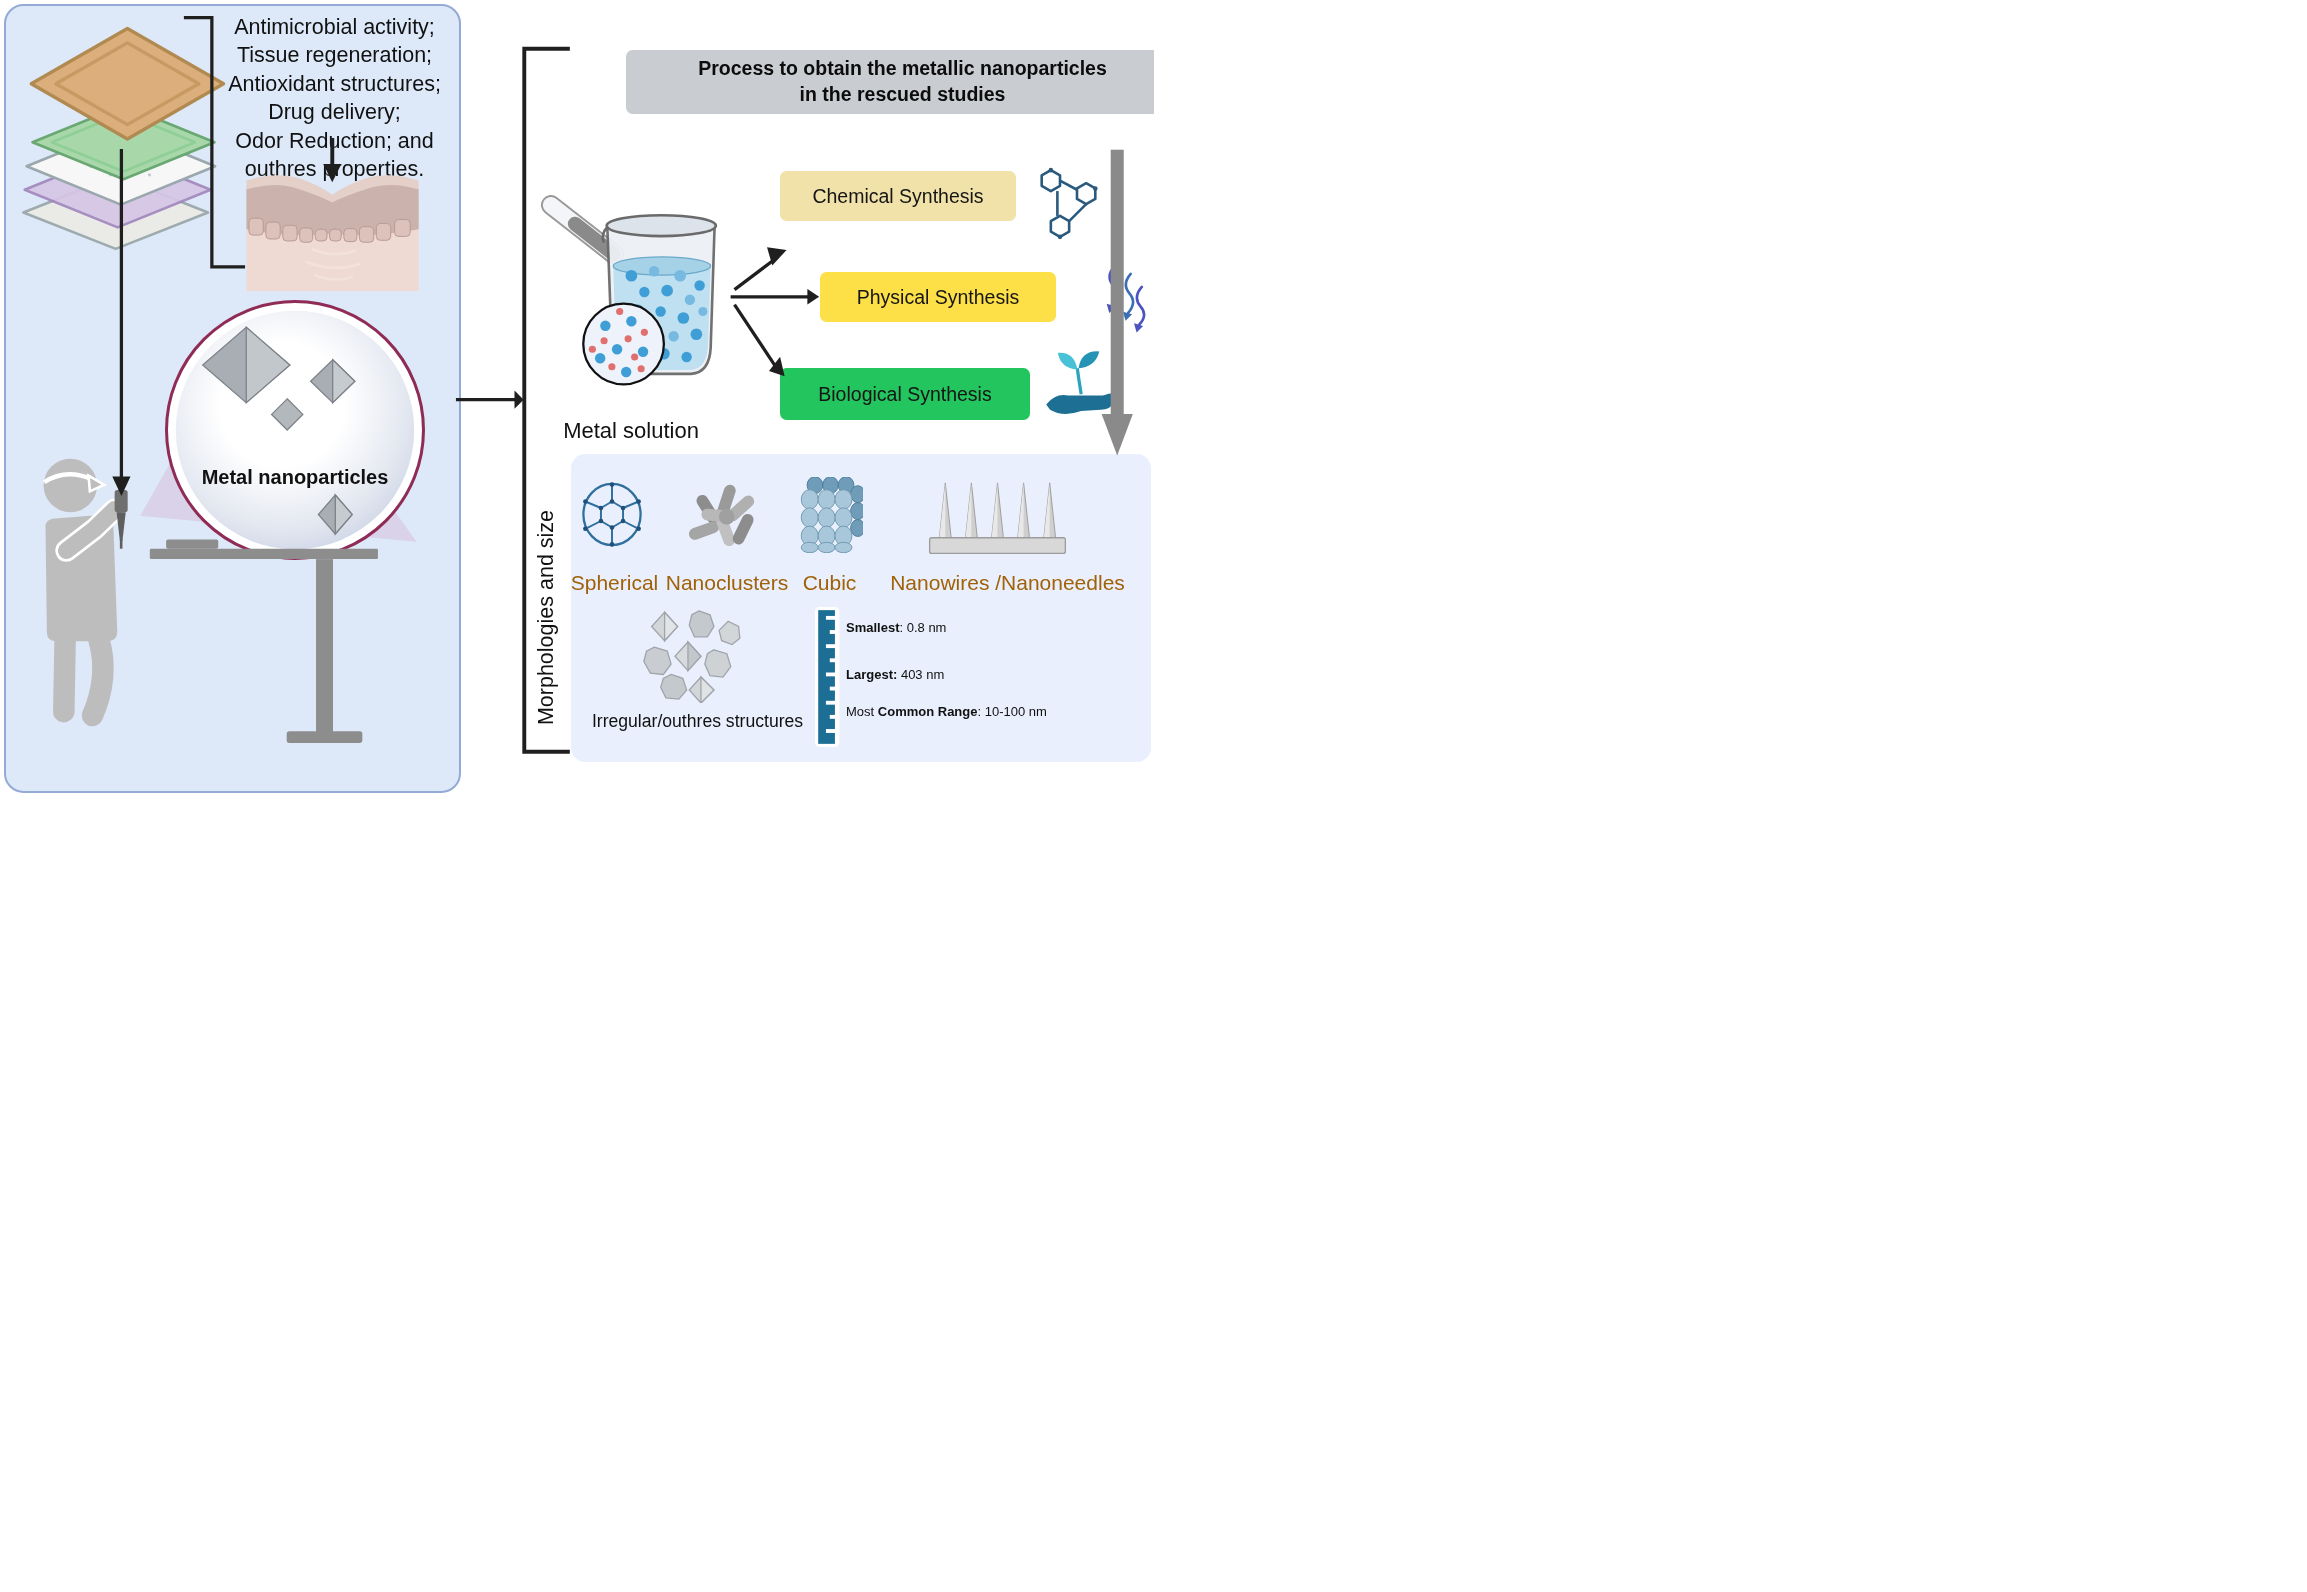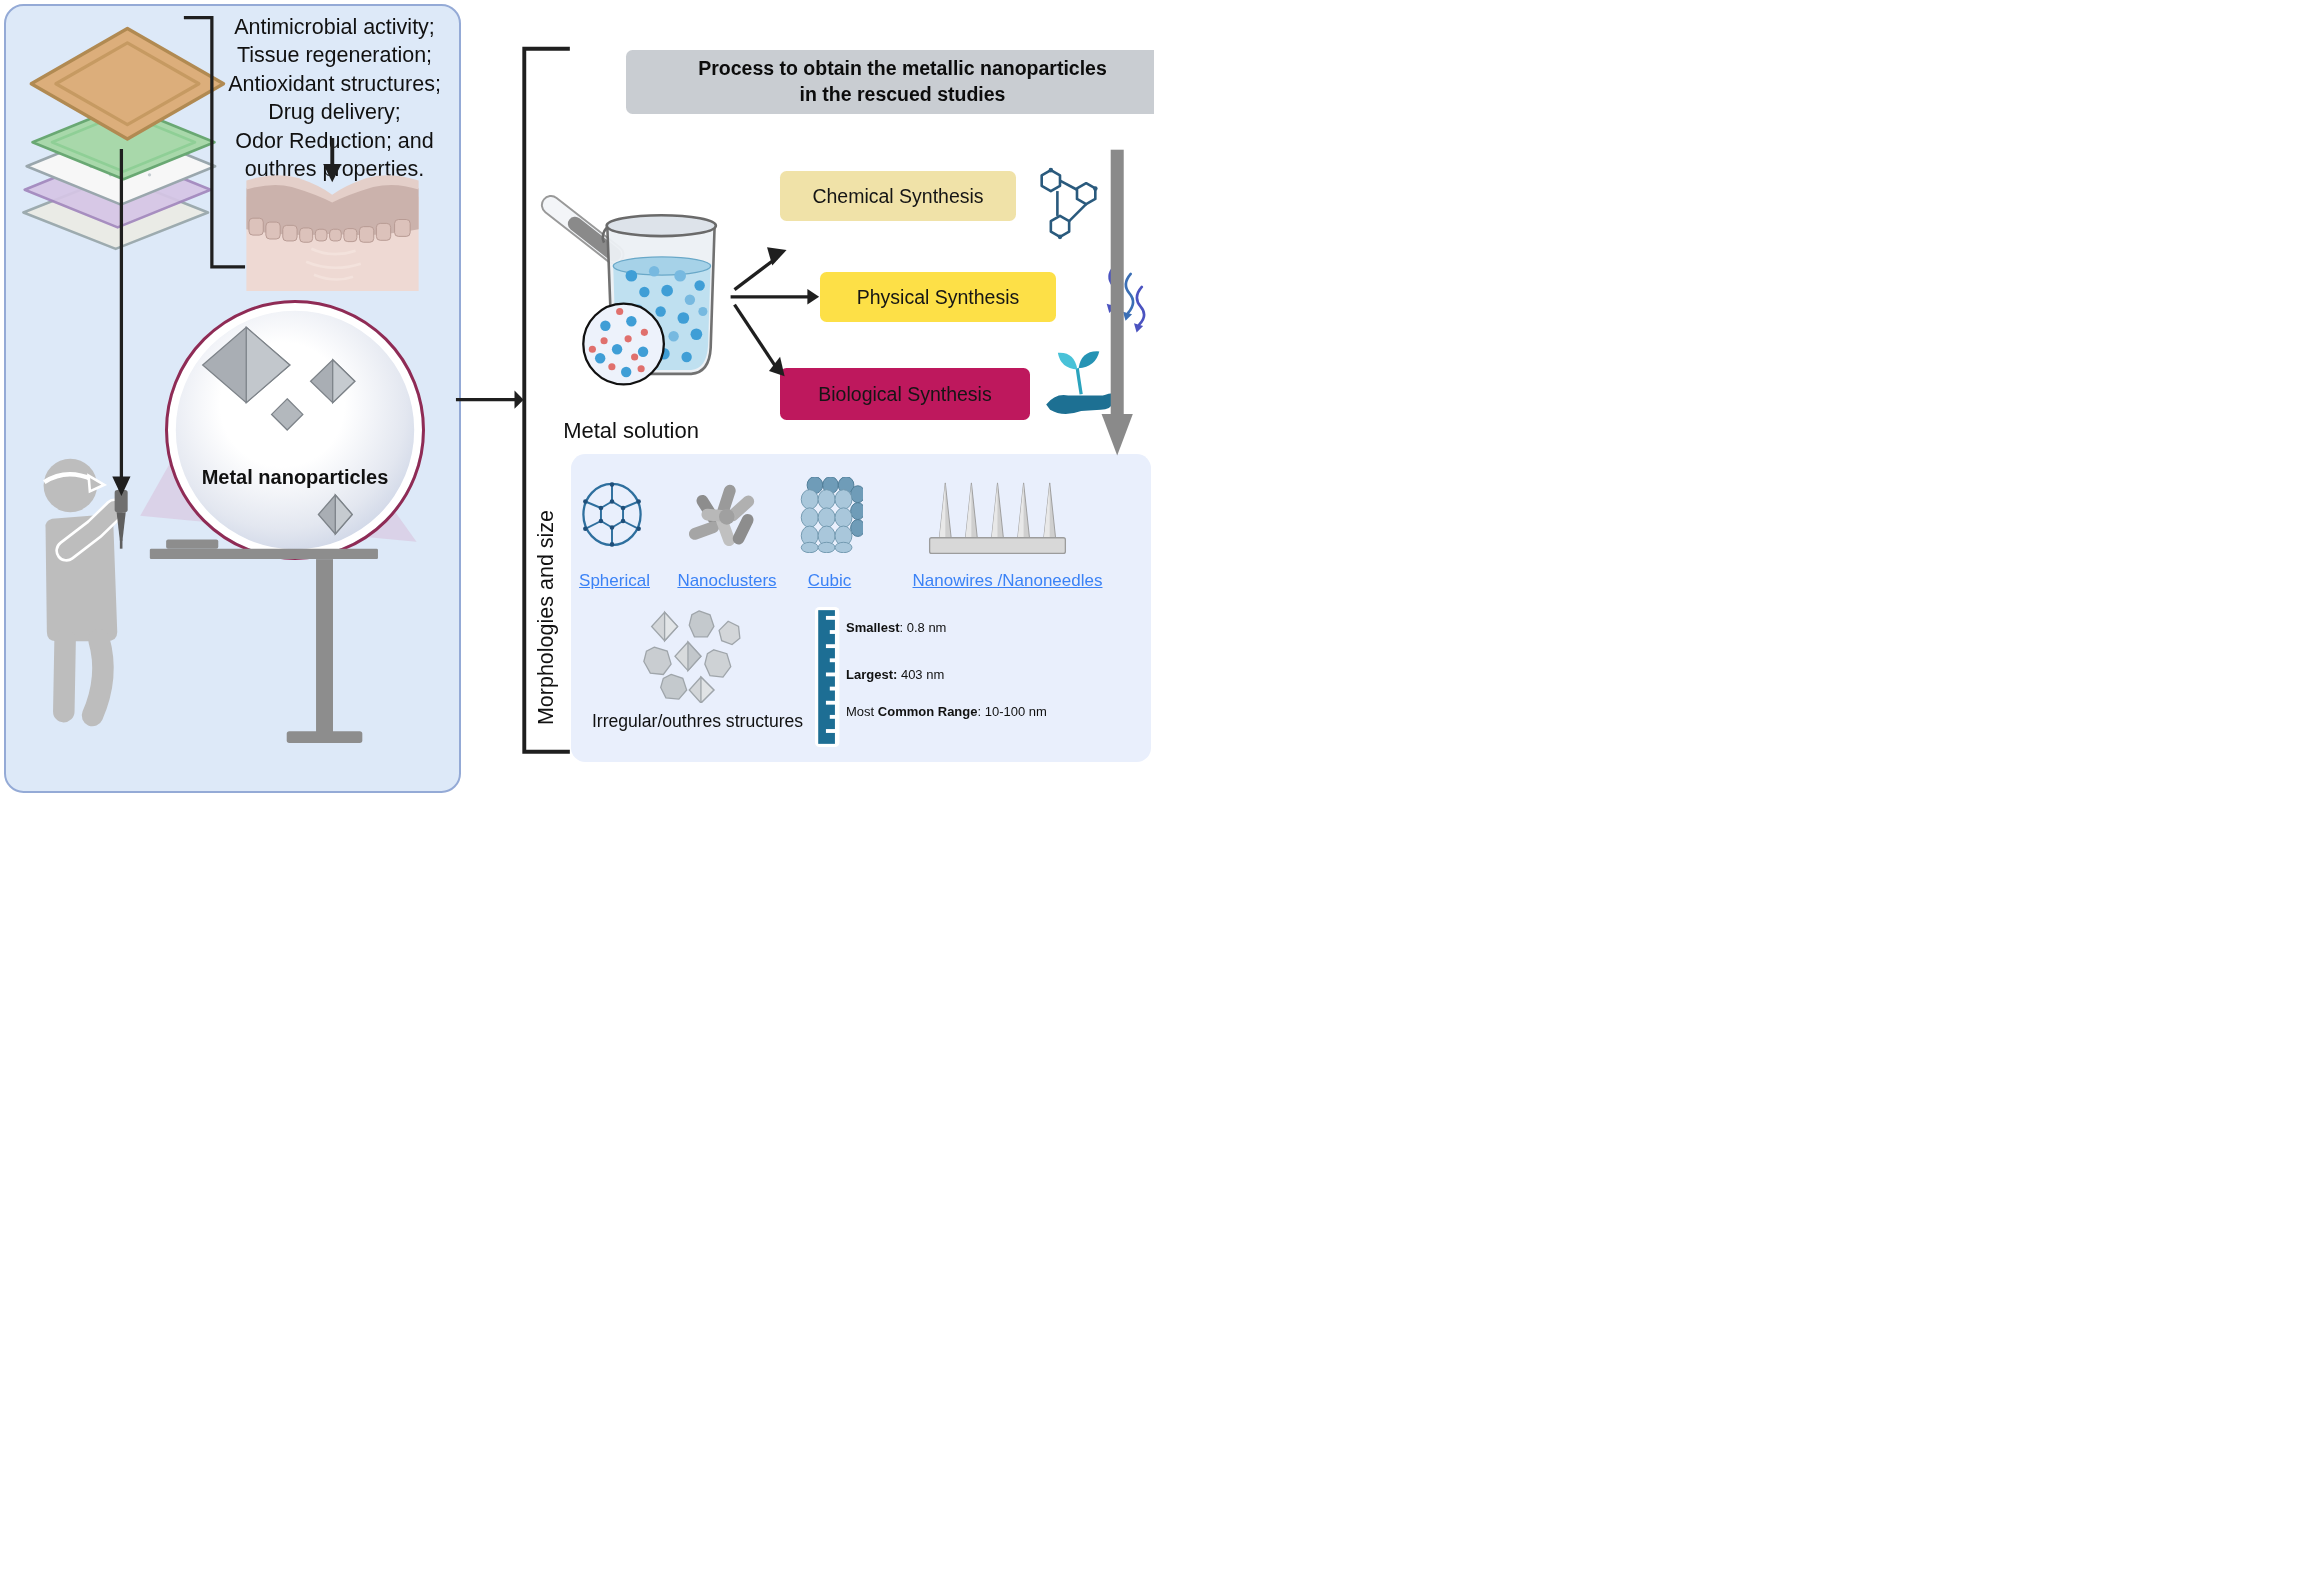--- a/index.html
+++ b/index.html
@@ -14,26 +14,26 @@
      background:radial-gradient(circle at 45% 40%, #ffffff 30%, #e3e7f0 60%, #aab8d6 100%);
      border:3.9px solid #8f2b55;box-shadow:inset 0 0 0 7.8px #ffffff;box-sizing:border-box;}
   #metal-np-label{left:178px;top:466px;width:234px;text-align:center;font-weight:bold;font-size:20px;color:#111;}
   #header-box{left:583px;top:50px;width:553px;height:64px;background:#c9cdd2;border-radius:6.5px;
      display:flex;flex-direction:column;justify-content:center;text-align:center;
      font-weight:bold;font-size:19.5px;line-height:1.32;color:#0c0c0c;margin-left:43px;}
   .synth-box{border-radius:6.5px;display:flex;align-items:center;justify-content:center;
      font-size:19.5px;color:#151515;}
   #chem-box{left:780px;top:171px;width:236px;height:50px;background:#f0e2a8;}
   #phys-box{left:820px;top:272px;width:236px;height:50px;background:#fde047;}
-  #bio-box{left:780px;top:368px;width:250px;height:52px;background:#be185d;justify-content:center;}
+  #bio-box{left:780px;top:368px;width:250px;height:52px;background:#22c55e;justify-content:center;}
   #metal-solution-label{left:540px;top:389px;width:182px;text-align:center;font-size:22px;color:#111;margin-top:29px;}
   #blue-box{left:571px;top:454px;width:580px;height:308px;background:#e9effc;border-radius:14.3px;}
   #morph-label{left:402px;top:603px;width:293px;height:29px;text-align:center;font-size:21.5px;color:#111;
      transform:rotate(-90deg);}
-  .shape-label{top:571px;text-align:center;font-size:17px;color:#3b82f6;text-decoration:underline;}
+  .shape-label{top:571px;text-align:center;font-size:21px;color:#a16207;}
   #irregular-label{left:561px;top:711px;width:273px;text-align:center;font-size:17.6px;color:#111;}
   .size-line{left:846px;font-size:13px;color:#111;}
   .size-line b{font-weight:bold;}
   svg{display:block;}
 </style>
 </head>
 <body>
 
 <div id="canvas">
 

